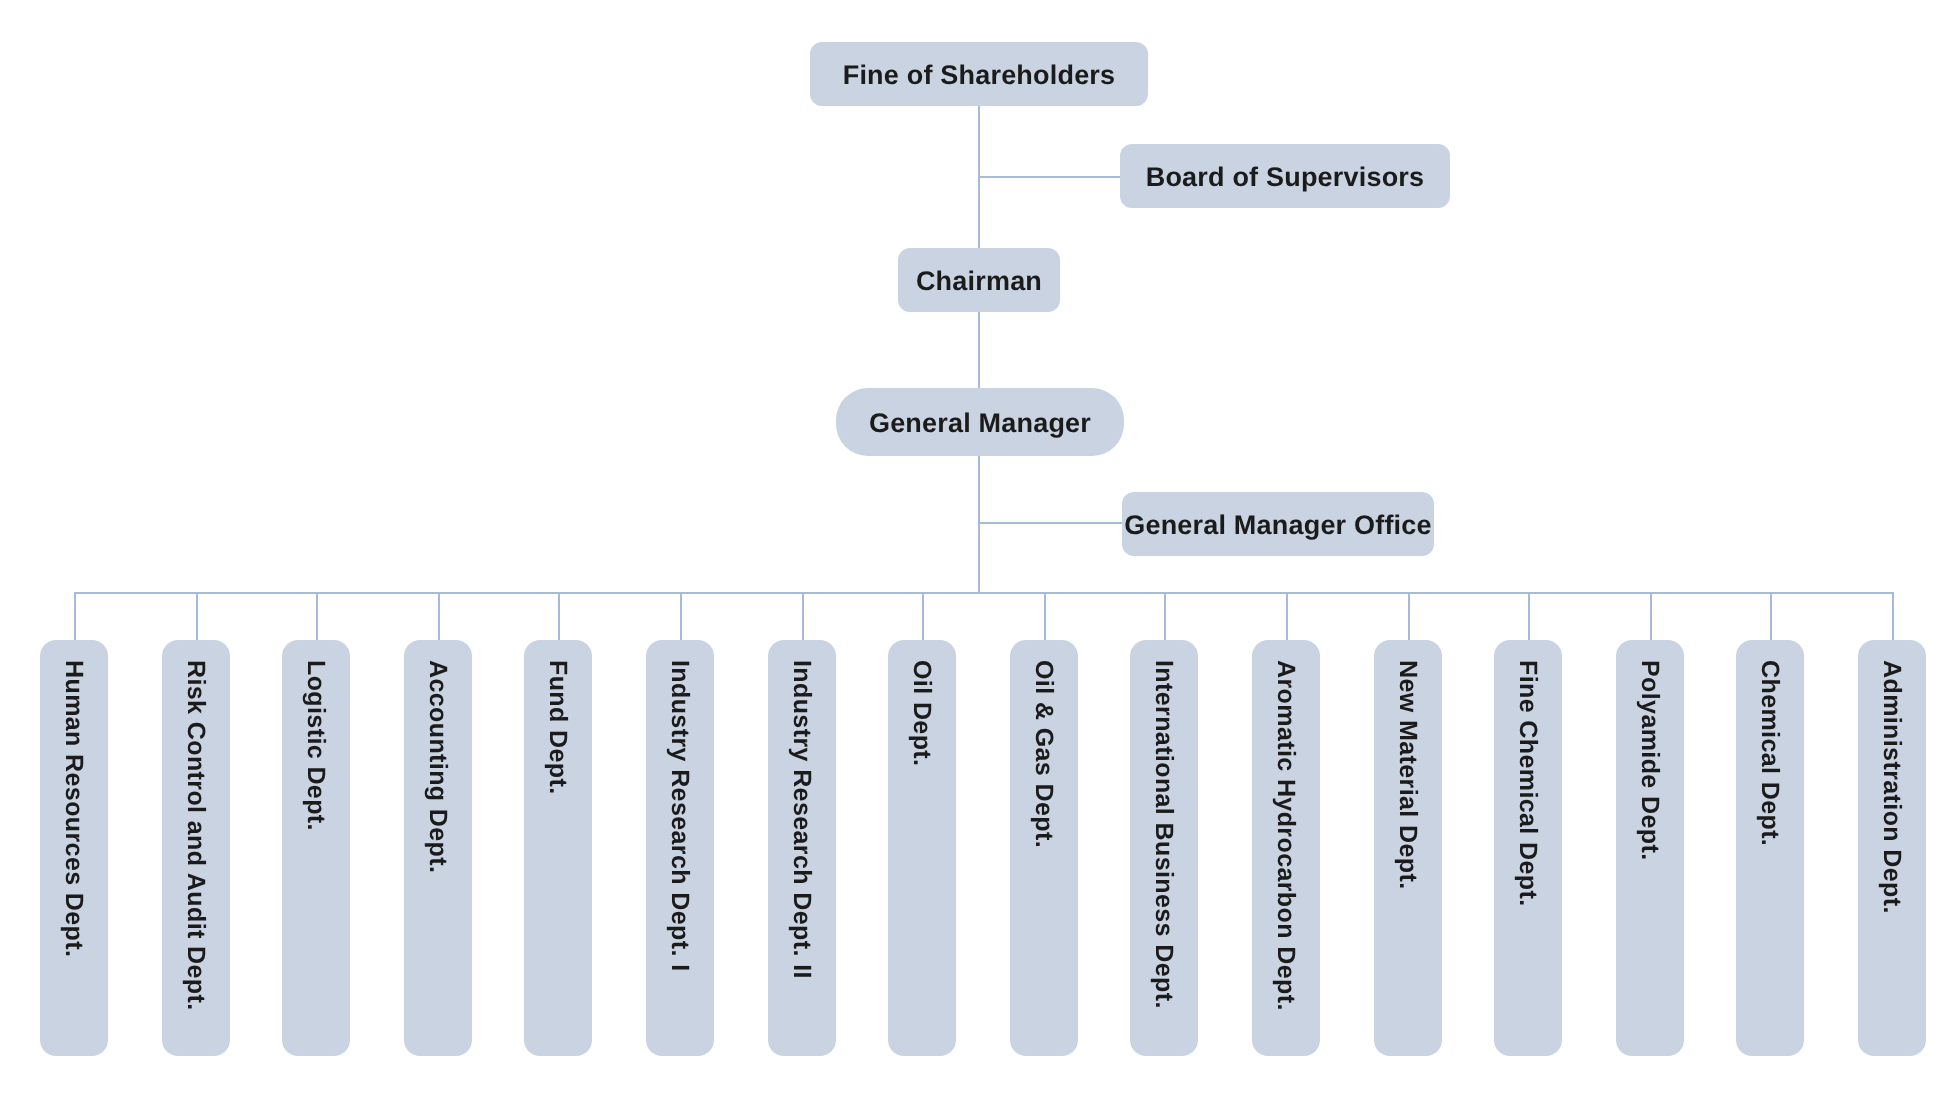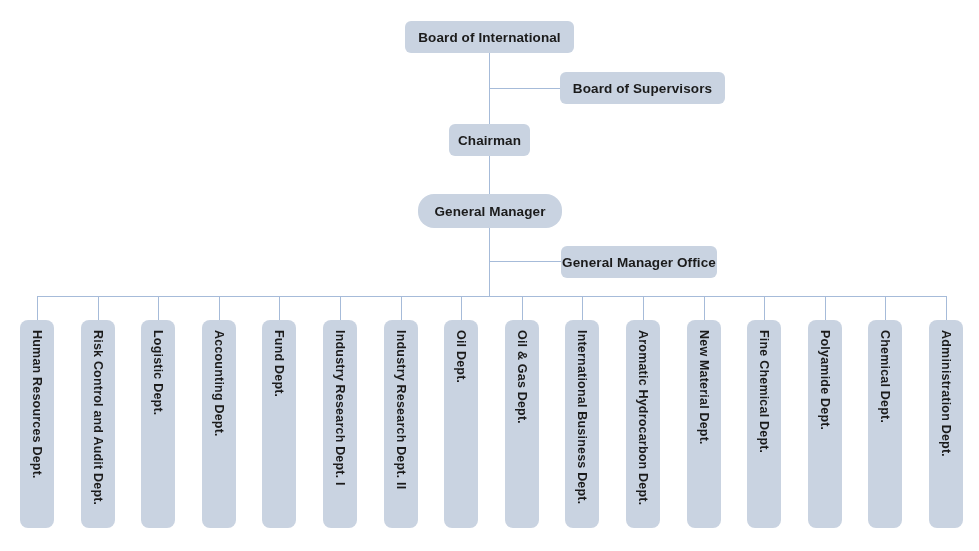--- a/index.html
+++ b/index.html
@@ -72,21 +72,21 @@
 </head>
 <body>
 
 <div class="canvas">
 
   <div class="line" style="left:489px; top:53px; width:1px; height:243px;"></div>
   <div class="line" style="left:490px; top:88px; width:70px; height:1px;"></div>
   <div class="line" style="left:490px; top:261px; width:71px; height:1px;"></div>
   <div class="line" style="left:37px; top:296px; width:909px; height:1px;"></div>
 
-  <div class="node" style="left:405px; top:21px;  width:169px; height:32px;">Board of International</div>
+  <div class="node" style="left:405px; top:21px;  width:169px; height:32px;">Fine of Shareholders</div>
 
   <div class="node" style="left:560px; top:72px;  width:165px; height:32px;">Board of Supervisors</div>
 
   <div class="node" style="left:449px; top:124px; width:81px;  height:32px;">Chairman</div>
 
   <div class="node" style="left:418px; top:194px; width:144px; height:34px;border-radius:16px;">General Manager</div>
 
   <div class="node" style="left:561px; top:246px; width:156px; height:32px;">General Manager Office</div>
 
   <div id="departments-row">

